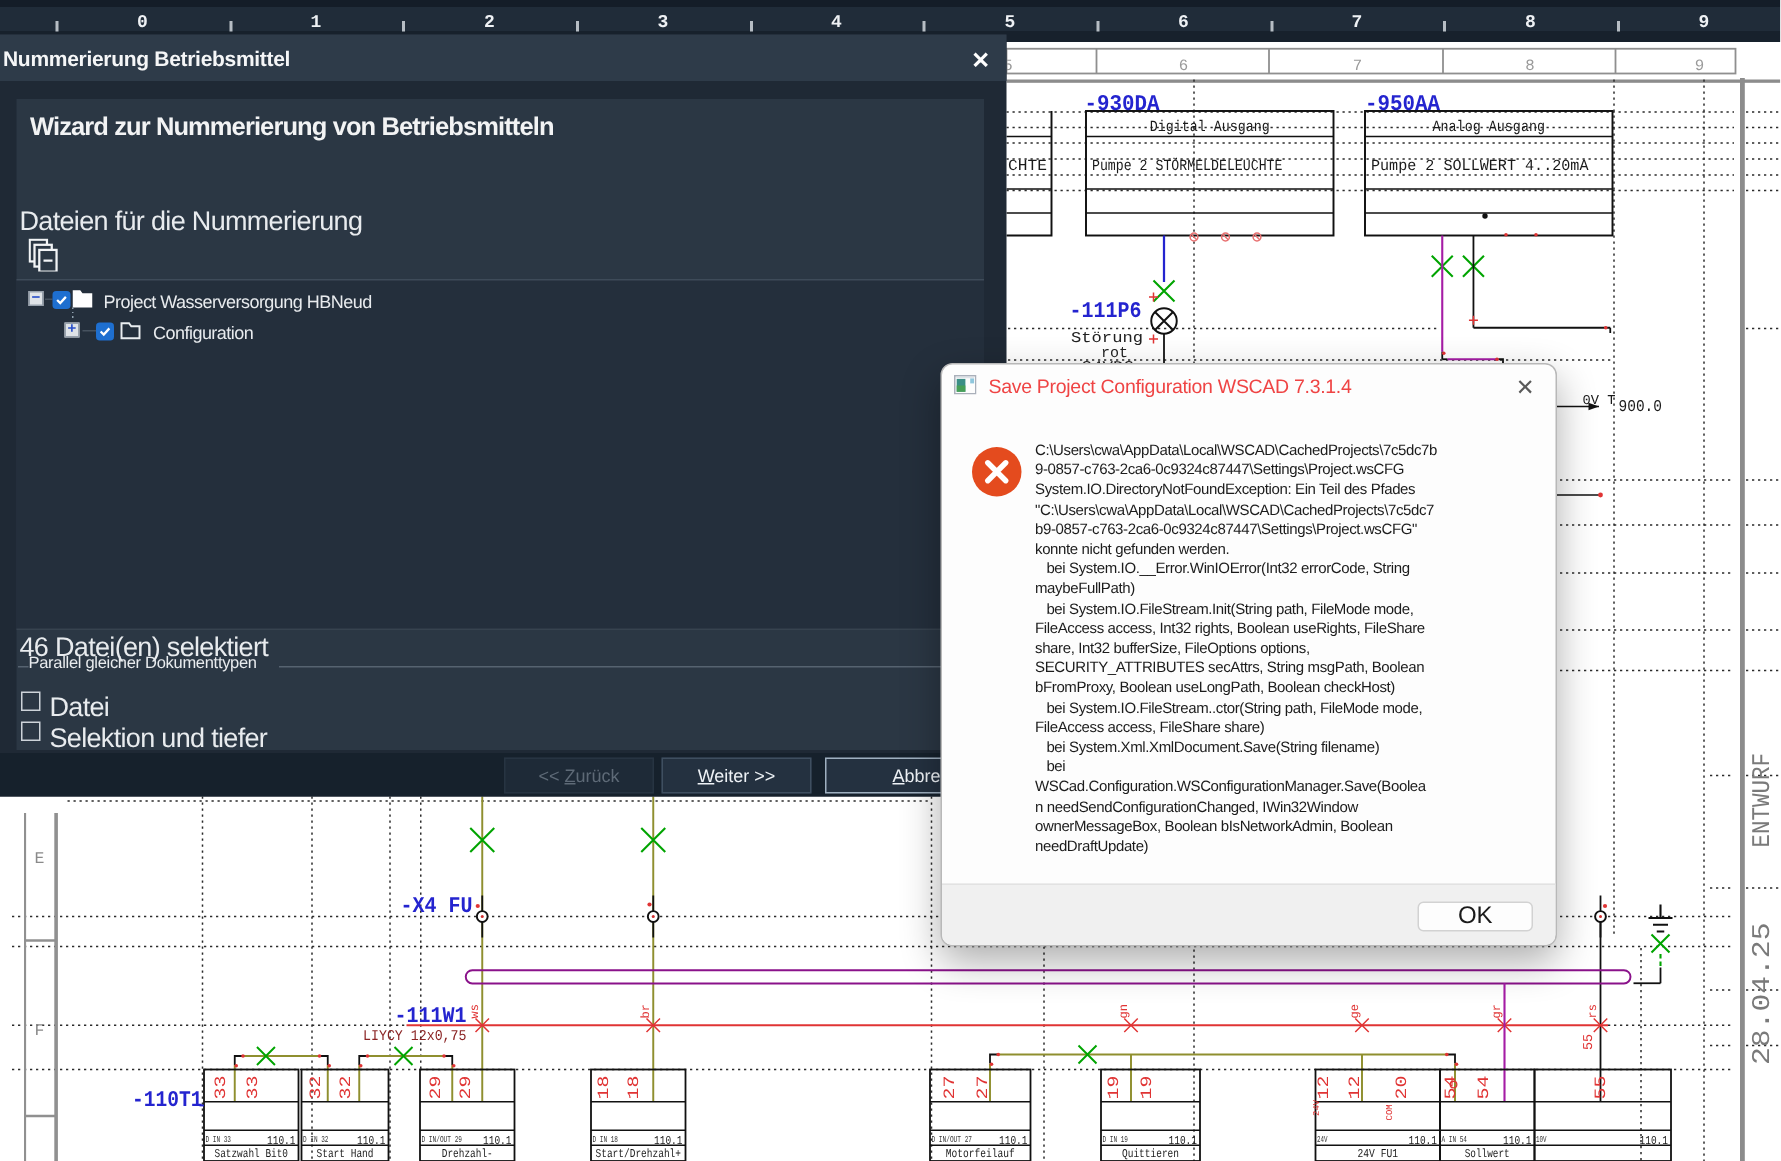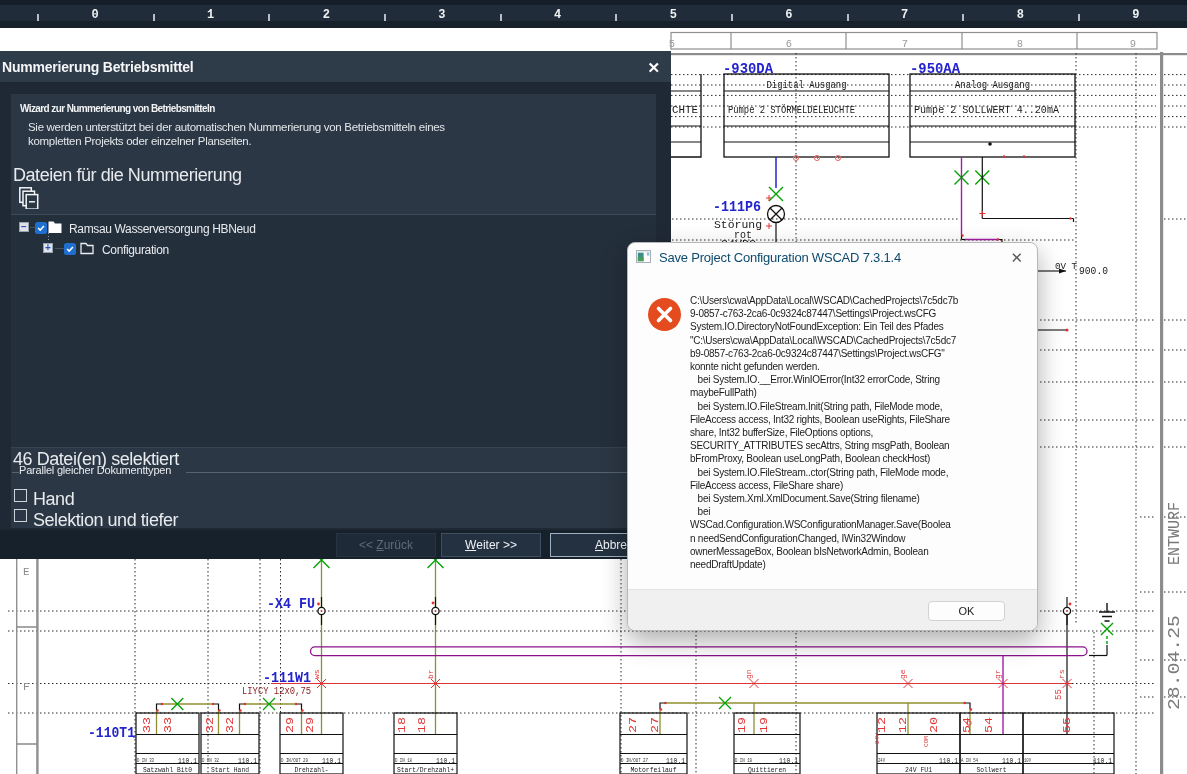--- a/index.html
+++ b/index.html
@@ -7,56 +7,56 @@
   font-family:"Liberation Sans", sans-serif; }
 #app { position:relative; width:1187px; height:774px; background:#ffffff; overflow:hidden; }
 #ruler { position:absolute; left:0; top:0; width:1187px; height:28px; z-index:5;
   background:linear-gradient(#141d28 0px,#141d28 5px,#202c39 5px,#202c39 21px,#17212c 21px,#17212c 28px); }
 .rnum { position:absolute; top:8px; color:#eef1f4; font-size:12px; font-family:"Liberation Mono",monospace; font-weight:bold; transform:translateX(-50%); }
 .rtick { position:absolute; top:13.5px; width:2px; height:7px; background:#b6bdc4; }
 #cad { position:absolute; left:0; top:0; width:1187px; height:774px; z-index:1; }
 svg text { font-family:"Liberation Mono", monospace; }
 
 
-#dlg1 { position:absolute; left:0; top:23px; width:671px; height:508px; background:#1f2935; z-index:10;margin-top:28px; }
+#dlg1 { position:absolute; left:0; top:23px; width:671px; height:508px; background:#1f2935; z-index:10; }
 #dlg1 .tbar { position:absolute; left:0; top:0; width:671px; height:31px; background:#2e3b49; }
 #dlg1 .tbar .ttl { position:absolute; left:2px; top:8px; font-size:14px; font-weight:bold; color:#f5f6f7; letter-spacing:-0.2px; }
 #dlg1 .tbar .x { position:absolute; right:11px; top:8px; font-size:15px; font-weight:bold; color:#fff; }
 #dlg1 .panel { position:absolute; left:11px; top:43px; width:645px; height:434px; background:#2b3744; }
 #dlg1 .tree { position:absolute; left:0; top:120px; width:645px; height:234px; background:#242f3c; border-top:1px solid #3e4b59; border-bottom:1px solid #37434f; }
-.w-head { position:absolute; left:9px; top:9px; font-size:10px; font-weight:bold; color:#f2f3f4; letter-spacing:-0.6px;}
+.w-head { position:absolute; left:9px; top:9px; font-size:17px; font-weight:bold; color:#f2f3f4; letter-spacing:-0.6px;}
 .w-p { position:absolute; left:17px; top:27px; font-size:11.5px; color:#e3e7ea; line-height:13.8px; letter-spacing:-0.3px;}
 .lbl { position:absolute; color:#e8ebee; font-size:18px; letter-spacing:-0.45px; }
 .treerow { position:absolute; color:#e8ebee; font-size:12px; letter-spacing:-0.35px; }
 .cb { position:absolute; width:12px; height:12px; background:#1e6fd0; border-radius:2.5px; }
 .cb svg { position:absolute; left:1px; top:1px; }
 .exp { position:absolute; width:10px; height:10px; border:1px solid #97a1ac; background:#dfe3e7; color:#2a50c8;
   font-size:10px; font-weight:bold; line-height:8px; text-align:center; }
 .gline { position:absolute; height:1px; background:#46525f; }
 .cbo { position:absolute; width:13px; height:13px; border:1px solid #cdd3d9; background:transparent; }
 #dlg1 .btnbar { position:absolute; left:0; top:479px; width:671px; height:29px; background:#16212c; }
 .btn { position:absolute; top:3px; width:100px; height:24px; font-size:12px; text-align:center; line-height:22px; }
 .btn.dis { background:#1e2a37; border:1px solid #273442; color:#5e6a77; }
 .btn.nor { background:#243140; border:1px solid #3f4f60; color:#eef2f6; }
 .btn.foc { background:#243140; border:1px solid #9fb0c0; color:#eef2f6; }
 u { text-decoration:underline; }
 
 
 #dlg2 { position:absolute; left:627px; top:242px; width:411px; height:389px; background:#fdfdfd;
   border:1px solid #b8b8b8; border-radius:8px; z-index:20;
   box-shadow:0 10px 26px rgba(0,0,0,0.32); overflow:hidden; }
-#dlg2 .ttl { position:absolute; left:31px; top:7px; font-size:13px; color:#0c4a6e; letter-spacing:-0.2px; }
+#dlg2 .ttl { position:absolute; left:31px; top:7px; font-size:13px; color:#ef4444; letter-spacing:-0.2px; }
 #dlg2 .ico { position:absolute; left:8px; top:7px; width:15px; height:13px; }
 #dlg2 .x { position:absolute; right:14px; top:6px; font-size:15px; color:#5a5a5a; }
 #dlg2 .errico { position:absolute; left:20px; top:55px; width:33px; height:33px; border-radius:50%; background:#e44b1e; }
 #dlg2 .msg { position:absolute; left:62px; top:51px; width:348px; font-size:10px; line-height:13.2px; color:#1c1c1c;
   letter-spacing:-0.25px; white-space:nowrap; }
 #dlg2 .foot { position:absolute; left:0; bottom:0; width:100%; height:41px; background:#f0f0f0; border-top:1px solid #e2e2e2; }
-#dlg2 .ok { position:absolute; right:32px; top:11px; width:77px; height:20px; background:#fdfdfd;
-  border:1px solid #d2d2d2; border-radius:4px; font-size:11px; color:#1a1a1a; text-align:center; line-height:18px; }
+#dlg2 .ok { position:absolute; right:15px; top:11px; width:77px; height:20px; background:#fdfdfd;
+  border:1px solid #d2d2d2; border-radius:4px; font-size:16px; color:#1a1a1a; text-align:center; line-height:18px; }
 </style>
 </head>
 <body>
 <div id="app">
 
 <div id="cad">
 <svg width="1187" height="774" viewBox="0 0 1187 774">
 
 <rect x="671" y="32.5" width="486" height="16.5" fill="#fff" stroke="#8f8f8f" stroke-width="1.2"></rect>
 <line x1="731" y1="32.5" x2="731" y2="49" stroke="#8f8f8f" stroke-width="1.2"></line>
@@ -371,61 +371,60 @@
       <div class="rtick" style="left: 1077.94px;"></div>
     </div>
 
 <div id="dlg1">
   <div class="tbar">
         <div class="ttl">Nummerierung Betriebsmittel</div>
         <div class="x">✕</div>
       </div>
   <div class="panel">
     <div class="w-head">Wizard zur Nummerierung von Betriebsmitteln</div>
-    <div class="w-p">Sie werden unterstützt bei der automatischen Nummerierung von Betriebsmitteln eines<br>kompletten Projekts oder einzelner Planseiten.</div>
     <div class="lbl" style="left:2px; top:71px;">Dateien für die Nummerierung</div>
     <svg style="position:absolute; left:8px; top:93px;" width="20" height="22" viewBox="0 0 20 22">
       <rect x="0.8" y="0.8" width="11.5" height="14.5" fill="none" stroke="#f2f4f6" stroke-width="1.5"></rect>
       <rect x="4" y="4.2" width="11.5" height="14.5" fill="#2b3744" stroke="#f2f4f6" stroke-width="1.5"></rect>
       <rect x="7.2" y="7.6" width="11.5" height="14.5" fill="#2b3744" stroke="#f2f4f6" stroke-width="1.5"></rect>
       <path d="M10 14.8 h6" stroke="#f2f4f6" stroke-width="1.5"></path>
     </svg>
 
     <div class="tree"></div>
     <div class="exp" style="left:8px; top:128px;">−</div>
     <div class="gline" style="left:19px; top:133px; width:5px;"></div>
     <div class="cb" style="left:24px; top:127.5px;">
           <svg width="10" height="10" viewBox="0 0 12 12">
             <path d="M2.5 6 l2.5 2.5 L9.5 3.5" stroke="#fff" stroke-width="1.8" fill="none"></path>
           </svg>
         </div>
     <svg style="position:absolute; left:37px; top:125px;" width="14" height="15" viewBox="0 0 14 15">
       <path d="M0.5 2.5 h5 l1.5 2 h6.5 v9.5 h-13 z" fill="#fff"></path>
     </svg>
-    <div class="treerow" style="left:58px; top:128px;">Ramsau Wasserversorgung HBNeud</div>
+    <div class="treerow" style="left:58px; top:128px;">Project Wasserversorgung HBNeud</div>
     <div class="exp" style="left:32px; top:149px;">+</div>
     <div class="gline" style="left:44px; top:154px; width:9px;"></div>
     <div style="position:absolute; left:37px; top:139px; width:1px; height:9px; background:repeating-linear-gradient(#8fa0ae 0 1px, transparent 1px 3px);"></div>
     <div class="cb" style="left:53px; top:148.5px;">
           <svg width="10" height="10" viewBox="0 0 12 12">
             <path d="M2.5 6 l2.5 2.5 L9.5 3.5" stroke="#fff" stroke-width="1.8" fill="none"></path>
           </svg>
         </div>
     <svg style="position:absolute; left:69px; top:146px;" width="14" height="15" viewBox="0 0 14 15">
       <path d="M1 3.5 h5 l1.5 2 h5.5 v8 h-12 z" fill="none" stroke="#e9edf0" stroke-width="1.3"></path>
     </svg>
     <div class="treerow" style="left:91px; top:149px;">Configuration</div>
 
   </div>
   <div class="lbl" style="left:13px; top:398px;">46 Datei(en) selektiert</div>
   <div class="lbl" style="left:19px; top:413px; font-size:11px; letter-spacing:-0.2px;">Parallel gleicher Dokumenttypen</div>
   <div class="gline" style="left:12px; top:421px; width:7px; background:#566370;"></div>
   <div class="gline" style="left:186px; top:421px; width:469px; background:#566370;"></div>
   <div class="cbo" style="left:14px; top:438px;"></div>
-  <div class="lbl" style="left:33px; top:438px;">Hand</div>
+  <div class="lbl" style="left:33px; top:438px;">Datei</div>
   <div class="cbo" style="left:14px; top:458px;"></div>
   <div class="lbl" style="left:33px; top:459px;">Selektion und tiefer</div>
   <div class="btnbar">
     <div class="btn dis" style="left:336px;">&lt;&lt; <u>Z</u>urück</div>
     <div class="btn nor" style="left:441px;"><u>W</u>eiter &gt;&gt;</div>
     <div class="btn foc" style="left:550px;padding-left:44px;"><u>A</u>bbrechen</div>
   </div>
 </div>
 
 <div id="dlg2">

